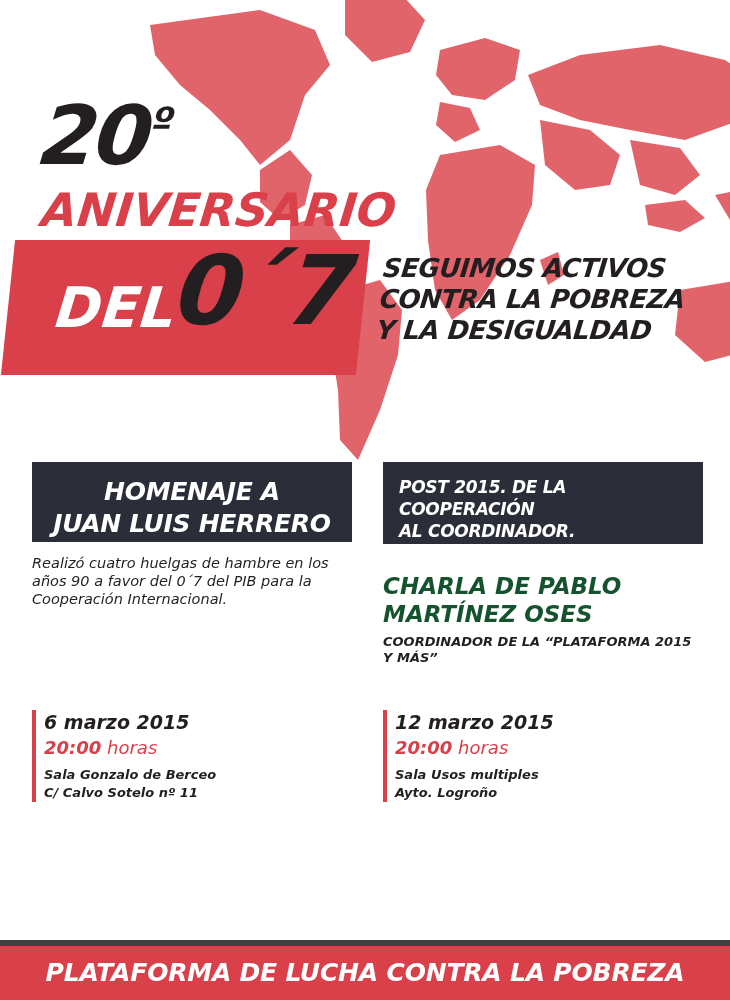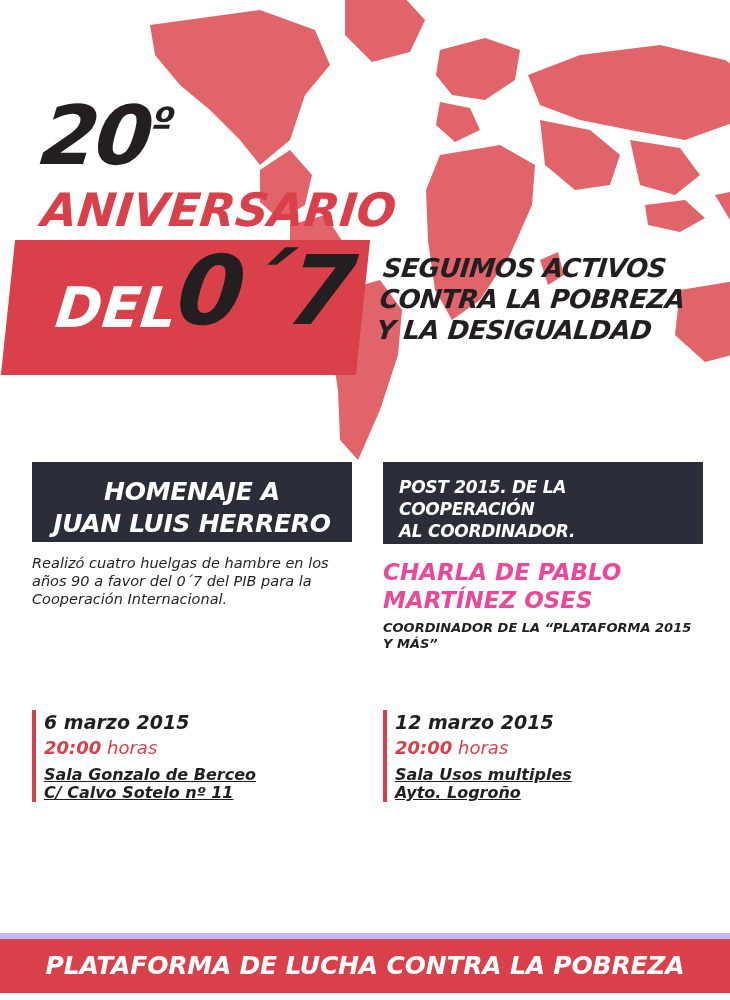--- a/index.html
+++ b/index.html
@@ -164,27 +164,27 @@
   .body-text {
     margin-top: 12px;
     font-family: "DejaVu Sans", sans-serif;
     font-size: 14.5px;
     line-height: 18px;
     color: #231f20;
     font-style: italic;
   }
 
   .speaker {
-    margin-top: 14px;
+    margin-top: 28px;
     font-family: "DejaVu Sans", sans-serif;
     font-weight: bold;
     font-style: italic;
     font-size: 23px;
     line-height: 28px;
-    color: #ec4899;
+    color: #14532d;
   }
   .speaker-role {
     margin-top: 6px;
     font-family: "DejaVu Sans", sans-serif;
     font-weight: bold;
     font-style: italic;
     font-size: 13px;
     line-height: 16px;
     color: #231f20;
   }
@@ -212,35 +212,34 @@
     color: #d9404a;
   }
   .event .time b {
     font-weight: bold;
   }
   .event .venue {
     margin-top: 6px;
     font-family: "DejaVu Sans", sans-serif;
     font-weight: bold;
     font-style: italic;
-    font-size: 16px;
+    font-size: 13px;
     line-height: 18px;
     color: #231f20;
-    text-decoration: underline;
   }
 
   
   .footer {
     position: absolute;
     left: 0;
-    bottom: 7px;
+    bottom: 0;
     width: 730px;
     height: 60px;
     background: #d9404a;
-    border-top: 6px solid #c4b5fd;
+    border-top: 6px solid #404040;
     box-sizing: border-box;
     display: flex;
     align-items: center;
     justify-content: center;
   }
   .footer-text {
     font-family: "DejaVu Sans", sans-serif;
     font-weight: bold;
     font-style: italic;
     font-size: 25px;

